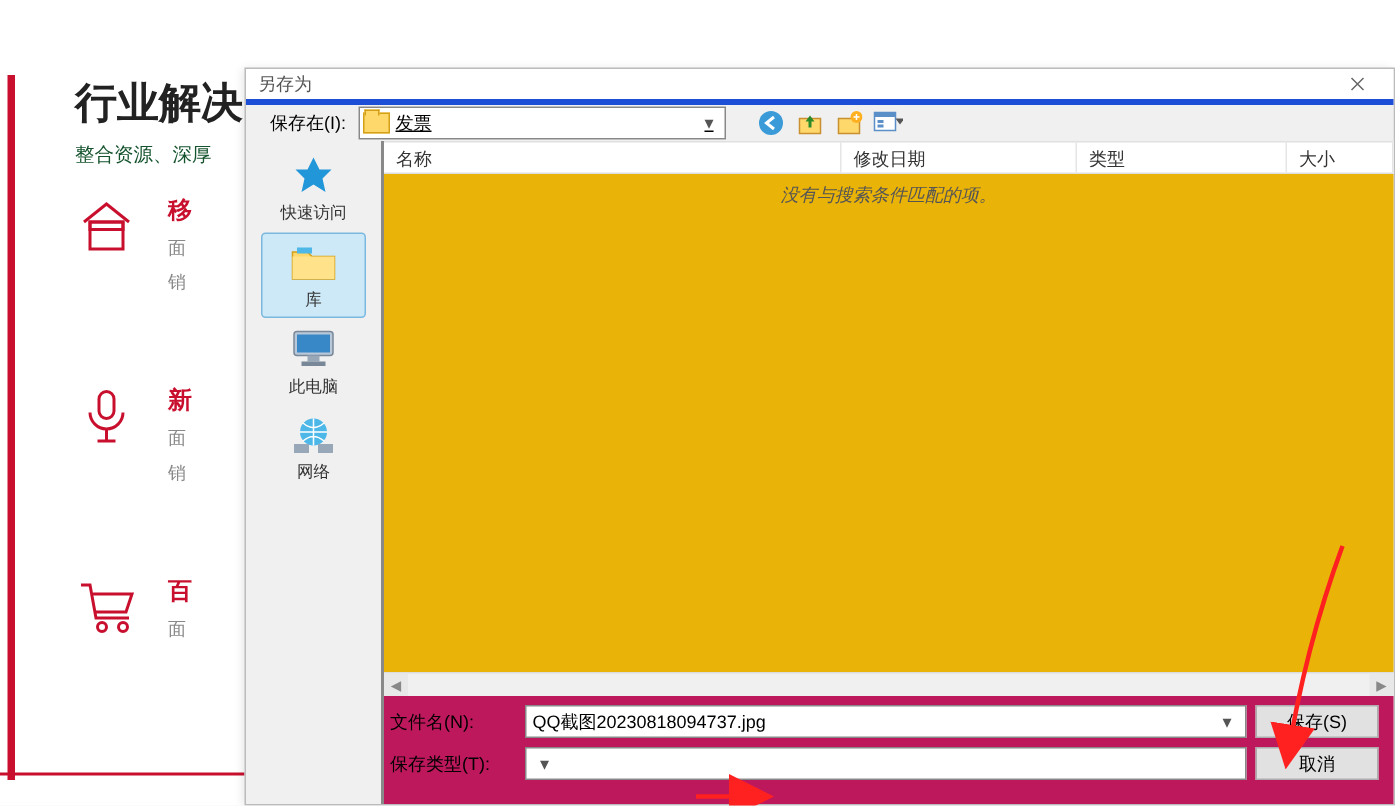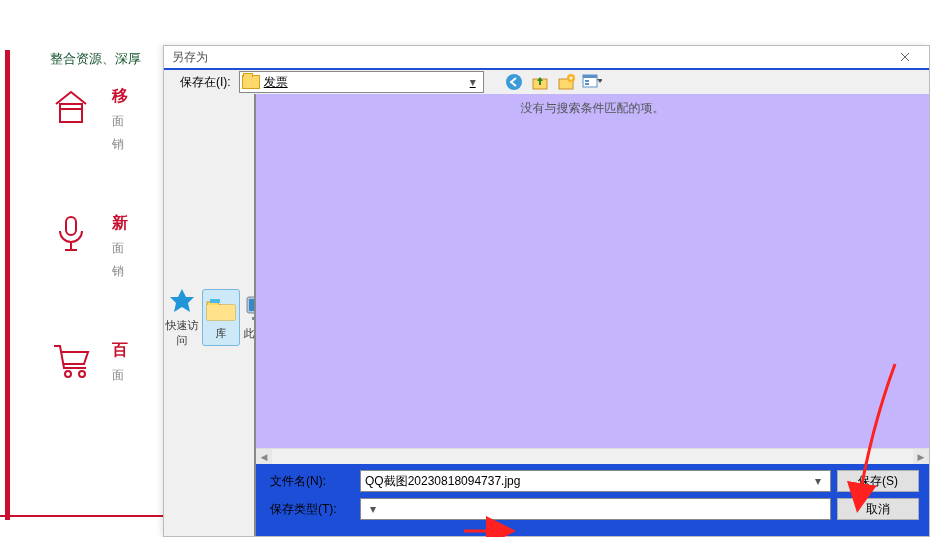--- a/index.html
+++ b/index.html
@@ -50,21 +50,21 @@
     }
     .titlebar {
       height: 24px;
       background: #fff;
       display: flex;
       align-items: center;
       justify-content: space-between;
       padding: 0 4px 0 8px;
       font-size: 12px;
       color: #555;
-      border-bottom: 2px solid #1d4ed8;
+      border-bottom: 4px solid #1d4ed8;
     }
     .titlebar-close { width: 40px; height: 20px; display: flex; align-items:center; justify-content:center; color:#888; font-size: 14px; cursor: pointer; }
     
     .savein-row {
       height: 24px;
       display: flex;
       align-items: center;
       padding: 0 10px 0 16px;
       gap: 8px;
       background: #f0f0f0;
@@ -90,21 +90,21 @@
     
     .body-area {
       flex: 1;
       display: flex;
       background: #f0f0f0;
     }
     .sidebar {
       width: 90px;
       background: #f0f0f0;
       display: flex;
-      flex-direction: row;
+      flex-direction: column;
       align-items: center;
       padding-top: 4px;
       gap: 2px;
     }
     .sb-item {
       width: 70px;
       display: flex;
       flex-direction: column;
       align-items: center;
       padding: 4px 0;
@@ -134,44 +134,45 @@
       font-size: 12px;
       color: #333;
       cursor: pointer;
     }
     .col-name { width: 305px; }
     .col-date { width: 157px; }
     .col-type { width: 140px; }
     .col-size { flex: 1; }
     .file-list {
       flex: 1;
-      background: #c4b5fd;
+      background: #eab308;
       position: relative;
+      font-style: italic;
     }
     .empty-msg {
       position: absolute;
       top: 6px;
       left: 0;
       right: 0;
       text-align: center;
       color: #555;
     }
     .h-scrollbar {
       height: 16px;
       background: #f0f0f0;
       border-top: 1px solid #ddd;
       display: flex;
       align-items: center;
     }
     .h-scrollbar .arrow { width: 16px; height: 16px; background: #e8e8e8; display:flex;align-items:center;justify-content:center;color:#888;font-size:9px;cursor:pointer; }
     .h-scrollbar .track { flex:1; background:#f0f0f0; }
     
     .bottom-rows {
-      padding: 6px 10px 10px 10px;
-      background: #1d4ed8;
+      padding: 6px 10px 10px 0;
+      background: #be185d;
     }
     .form-row {
       display: flex;
       align-items: center;
       margin-bottom: 6px;
       gap: 6px;
     }
     .form-row .lbl { width: 88px; text-align: left; padding-left: 4px; position: relative; }
     .form-row .combo {
       flex: 1;
@@ -202,20 +203,21 @@
     }
     .annot-arrow svg { overflow: visible; }
     
   </style>
 </head>
 <body>
 
 <div class="bg-page">
   <div class="bg-red-border"></div>
   <div class="bg-page-border"></div>
+  <div class="bg-title">行业解决</div>
   <div class="bg-subtitle">整合资源、深厚</div>
 
   <div class="bg-item">
     <div class="bg-icon">
       <svg viewBox="0 0 42 42">
           <g fill="none" stroke="#c8102e" stroke-width="2">
             <path d="M6 18 L21 6 L36 18"></path>
             <rect x="10" y="18" width="22" height="18"></rect>
             <rect x="10" y="18" width="22" height="5"></rect>
           </g>
@@ -336,23 +338,40 @@
         <div class="sb-icon">
           <svg width="34" height="28">
               <rect x="4" y="2" width="26" height="16" rx="2" fill="#b8c8d8" stroke="#788898"></rect>
               <rect x="6" y="4" width="22" height="12" fill="#3888c8"></rect>
               <rect x="13" y="18" width="8" height="4" fill="#98a8b8"></rect>
               <rect x="9" y="22" width="16" height="3" fill="#788898"></rect>
             </svg>
         </div>
         <span class="sb-label">此电脑</span>
       </div>
+      <div class="sb-item">
+        <div class="sb-icon">
+          <svg width="34" height="28">
+              <circle cx="17" cy="12" r="9" fill="#4db8e8"></circle>
+              <path d="M8 12 h18 M17 3 v18 M10 6 q7 6 14 0 M10 18 q7 -6 14 0" fill="none" stroke="#fff" stroke-width="1"></path>
+              <rect x="4" y="20" width="10" height="6" fill="#98a8b8"></rect>
+              <rect x="20" y="20" width="10" height="6" fill="#98a8b8"></rect>
+            </svg>
+        </div>
+        <span class="sb-label">网络</span>
+      </div>
     </div>
 
     <div class="main-pane">
+      <div class="col-headers">
+        <div class="col-header col-name">名称</div>
+        <div class="col-header col-date">修改日期</div>
+        <div class="col-header col-type">类型</div>
+        <div class="col-header col-size">大小</div>
+      </div>
       <div class="file-list">
         <div class="empty-msg">没有与搜索条件匹配的项。</div>
       </div>
       <div class="h-scrollbar">
         <div class="arrow">◀</div>
         <div class="track"></div>
         <div class="arrow">▶</div>
       </div>
 
       <div class="bottom-rows">

